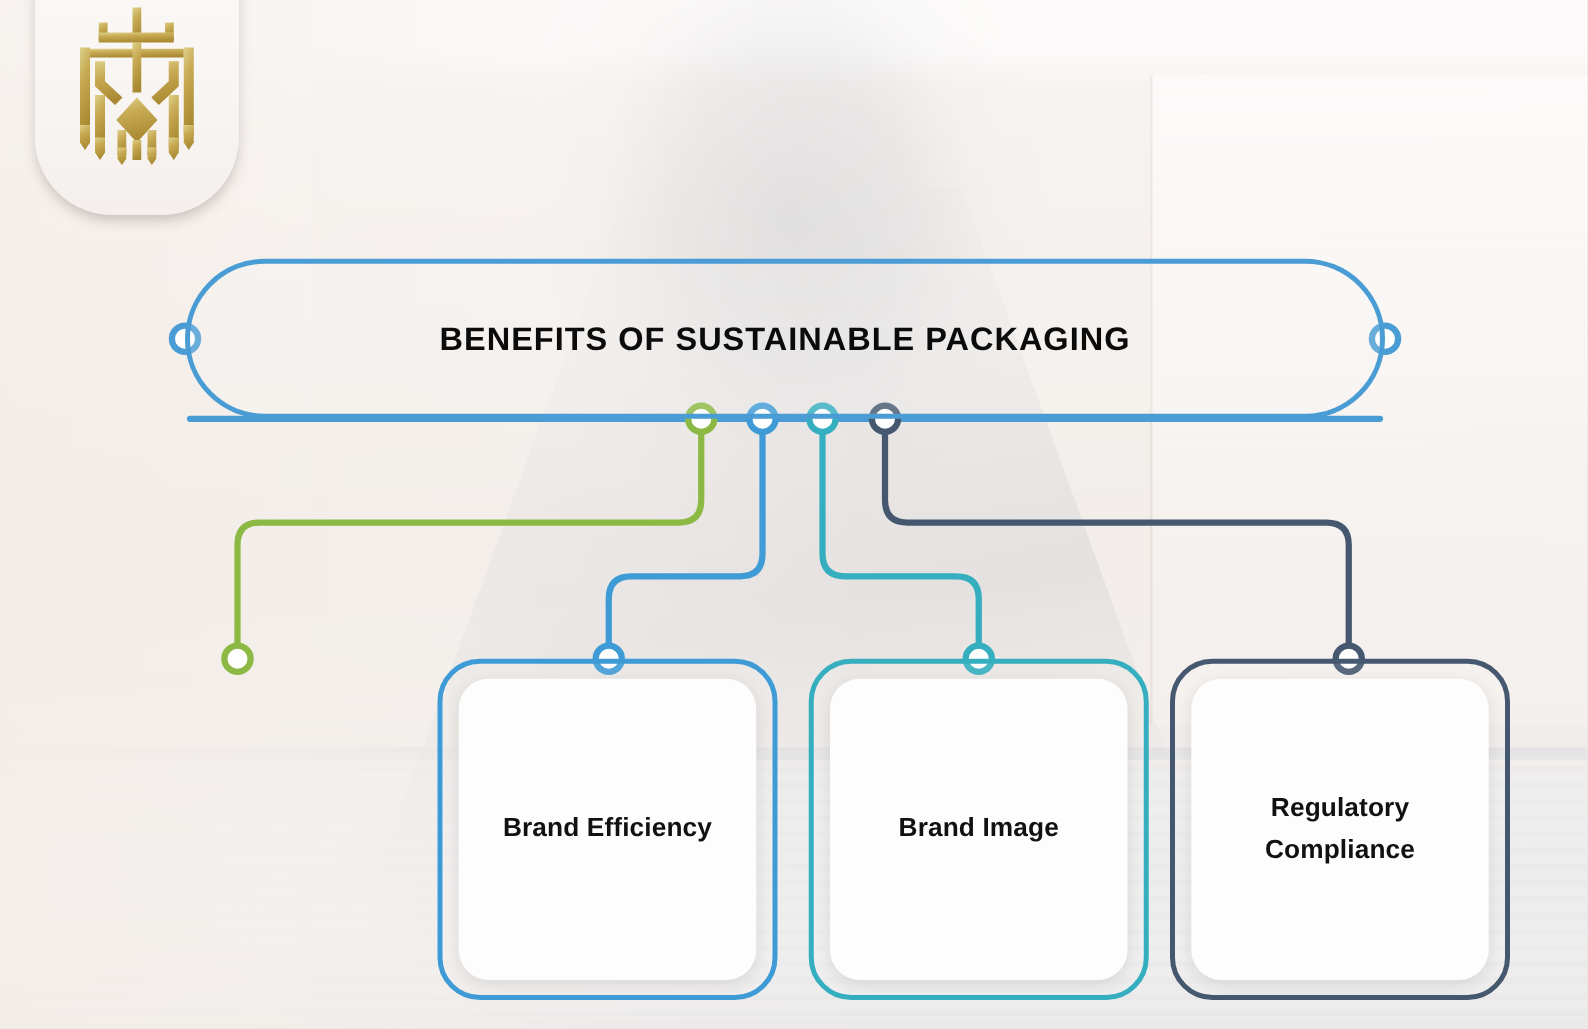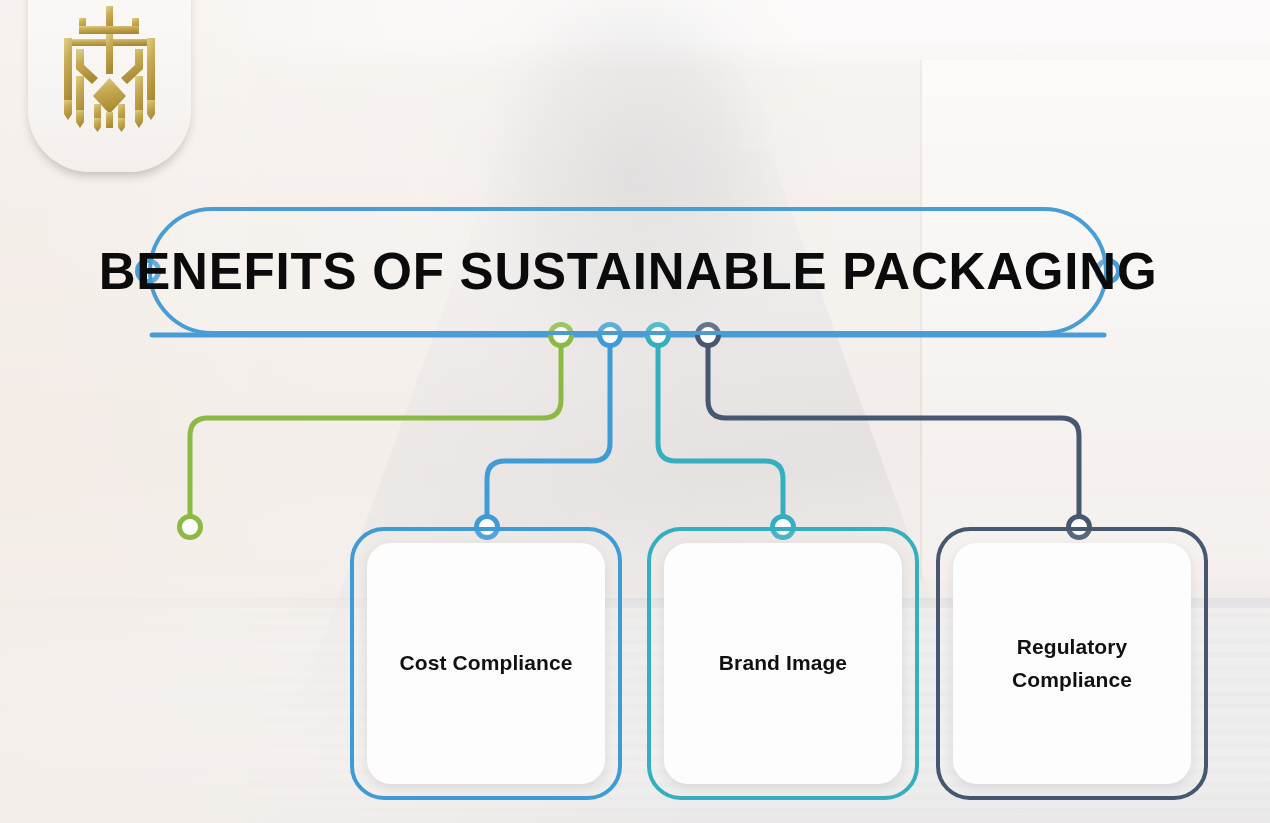--- a/index.html
+++ b/index.html
@@ -136,21 +136,21 @@
     height: 128px;
     border: 4px solid #4a9dd4;
     border-radius: 64px;
     box-sizing: border-box;
     background: rgba(252,249,247,0.18);
     display: flex;
     align-items: center;
     justify-content: center;
   }
   #title-text {
-    font-size: 51px;
+    font-size: 26px;
     font-weight: bold;
     letter-spacing: 0.8px;
     color: #0b0b0b;
     white-space: nowrap;
     text-align: center;
   }
 
   
   .card-outer {
     position: absolute;
@@ -235,21 +235,21 @@
     </g>
   </svg>
 
   <div id="title-banner">
     <div id="title-text">BENEFITS OF SUSTAINABLE PACKAGING</div>
   </div>
 
 
   <div class="card-outer" style="left:350px; border-color:#3f9bd6;">
     <div class="card-inner">
-      <div class="card-label">Cost Compliance</div>
+      <div class="card-label">Brand Efficiency</div>
     </div>
   </div>
 
   <div class="card-outer" style="left:647px; border-color:#35aec0;padding-left:36px;">
     <div class="card-inner">
       <div class="card-label">Brand Image</div>
     </div>
   </div>
 
   <div class="card-outer" style="left:936px; border-color:#46586f;">

